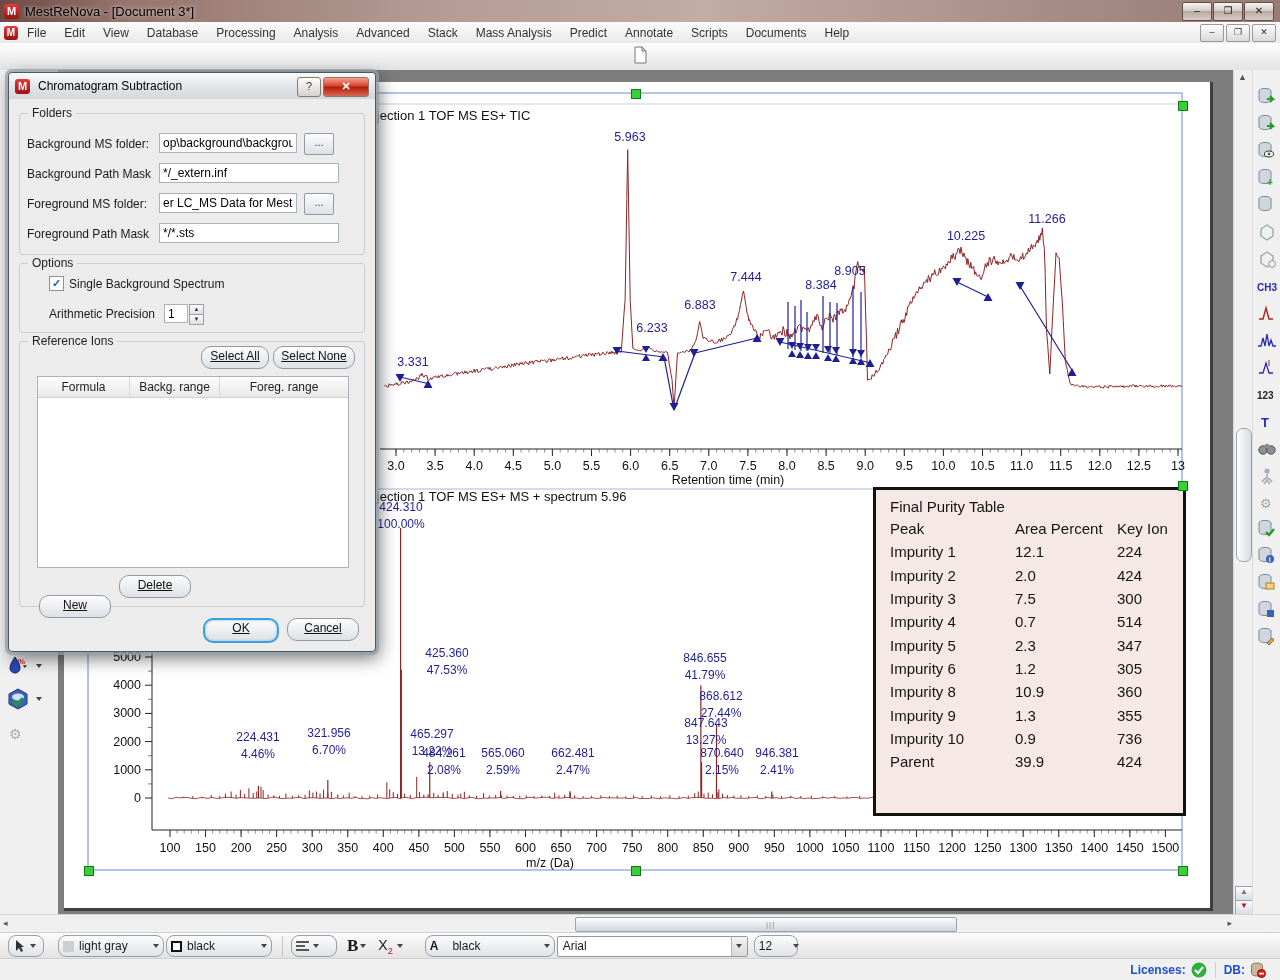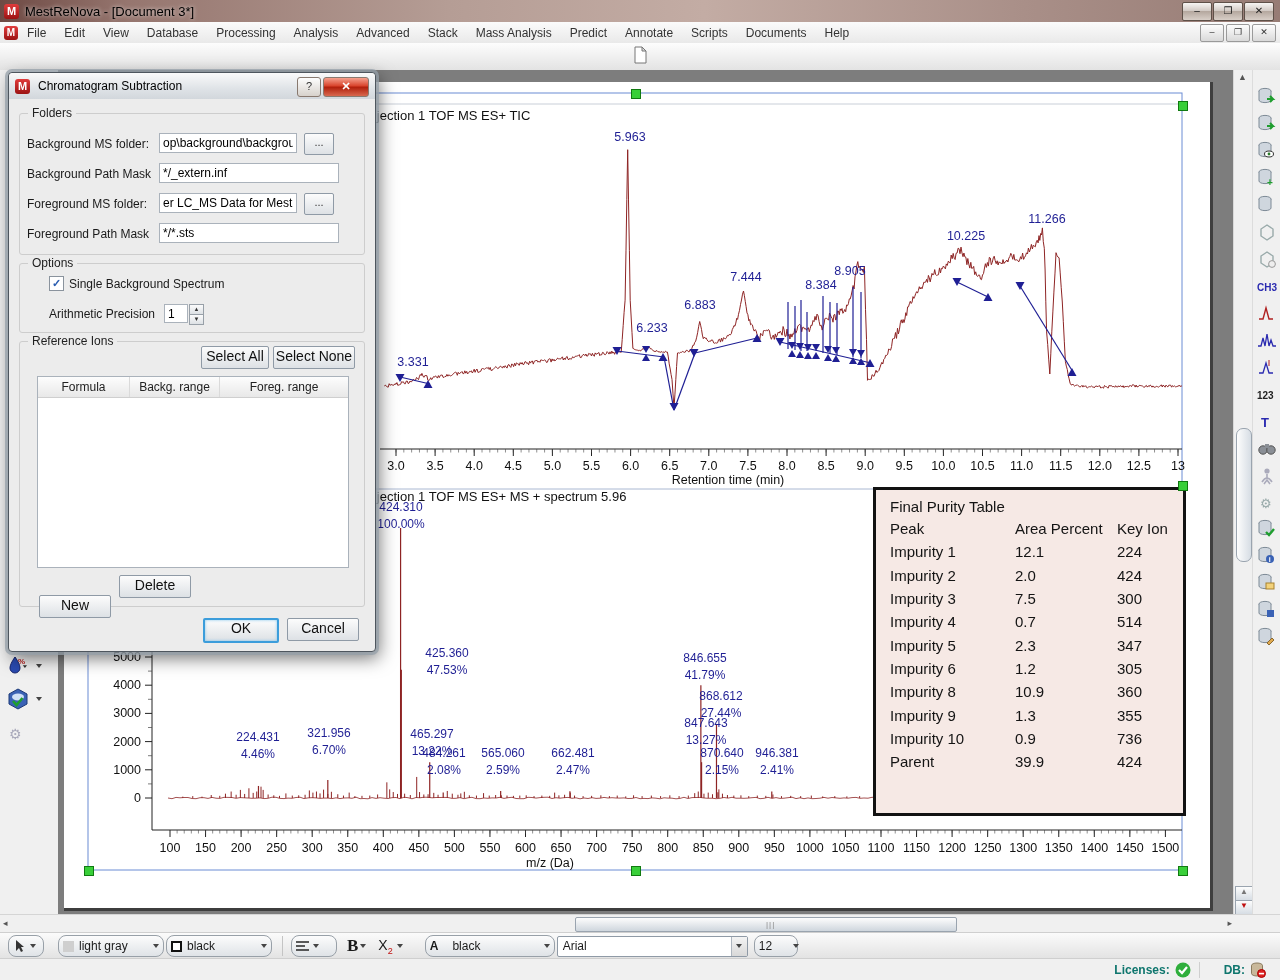--- a/index.html
+++ b/index.html
@@ -61,40 +61,40 @@
   .grip{position:absolute;left:50%;top:2px;color:#888;font-size:8px;letter-spacing:1px;}
   
   #formatbar{left:0;top:932px;width:1280px;height:26px;background:linear-gradient(#fbfbfb,#e2e2e2);
     border-top:1px solid #cfcfcf;display:flex;align-items:center;}
   .fbtn{height:20px;border:1px solid #98a0a8;border-radius:8px;background:linear-gradient(#fcfcfc,#dfe3e7);
     display:flex;align-items:center;padding:0 4px;margin-right:2px;}
   .swatch{width:11px;height:11px;margin-right:5px;}
   
   #statusbar{left:0;top:958px;width:1280px;height:22px;background:#f0f0f0;border-top:1px solid #cfcfcf;
     display:flex;align-items:center;justify-content:flex-end;font-size:12px;}
-  #statusbar b{font-weight:bold;color:#0f766e;margin-left:16px;}
+  #statusbar b{font-weight:bold;color:#1d4ed8;}
   .statico{width:16px;height:16px;margin:0 8px 0 5px;}
   
   #dlg{left:8px;top:72px;width:366px;height:578px;background:#ececec;
     border:1px solid #4e565e;border-radius:4px;box-shadow:0 0 0 3px rgba(150,160,170,.75),3px 6px 18px rgba(0,0,0,.55);}
   #dlgtitle{position:absolute;left:0;top:0;width:100%;height:26px;border-radius:4px 4px 0 0;
     background:linear-gradient(#fafafa,#dfe3e7 60%,#d2d7dc);display:flex;align-items:center;font-size:12px;color:#000;}
   #dlgtitle span.t{margin-left:8px;}
   .dbtn{position:absolute;top:4px;height:18px;border:1px solid #88796f;border-radius:3px;
     background:linear-gradient(#fdfdfd,#d7d2cc);text-align:center;line-height:16px;font-size:11px;color:#333;}
   .dbtn.close{background:linear-gradient(#f5a18e,#d8422a 45%,#b01e0a 50%,#d8684f);color:#fff;font-weight:bold;}
   .grp{position:absolute;border:1px solid #cdcdcd;border-radius:3px;}
   .grp>.glabel{position:absolute;top:-8px;left:8px;background:#ececec;padding:0 4px;font-size:12px;color:#222;}
   .dlabel{position:absolute;font-size:12px;color:#1a1a1a;white-space:nowrap;}
   .dinput{position:absolute;height:20px;border:1px solid #aab2bb;background:#fff;font-size:12px;
     font-family:"Liberation Sans",sans-serif;padding:0 3px;box-sizing:border-box;}
   .browse{position:absolute;width:28px;height:20px;border:1px solid #8f9aa6;border-radius:2px;
     background:linear-gradient(#fcfcfc,#dde1e5);text-align:center;line-height:17px;font-size:11px;color:#333;}
-  .pbtn{position:absolute;height:21px;border:1px solid #8f9aa6;border-radius:2px;
-    background:linear-gradient(#fcfcfc,#dde1e5);font-size:14px;color:#111;text-align:center;}
+  .pbtn{position:absolute;height:21px;border:1px solid #8f9aa6;border-radius:10px;
+    background:linear-gradient(#fcfcfc,#dde1e5);font-size:12px;color:#111;text-align:center;text-decoration:underline;}
   .pbtn.focus{border:2px solid #3c9ddb;box-shadow:inset 0 0 3px #7fc4ec;line-height:17px;}
   .chk{position:absolute;width:13px;height:13px;border:1px solid #8a939d;background:#fff;font-size:11px;
     line-height:12px;text-align:center;color:#2a5db0;font-weight:bold;}
   .spin{position:absolute;width:13px;height:9px;border:1px solid #98a0a8;background:linear-gradient(#fbfbfb,#dde1e5);
     font-size:6px;line-height:8px;text-align:center;color:#333;}
   #reftable{position:absolute;border:1px solid #aab2bb;background:#fff;}
   #reftable .hdr{display:flex;height:20px;background:linear-gradient(#fdfdfd,#e8e8e8);border-bottom:1px solid #cfcfcf;
     font-size:12px;color:#222;}
   #reftable .hdr>div{display:flex;align-items:center;justify-content:center;border-right:1px solid #dadada;}
   text{font-family:"Liberation Sans",sans-serif;}

